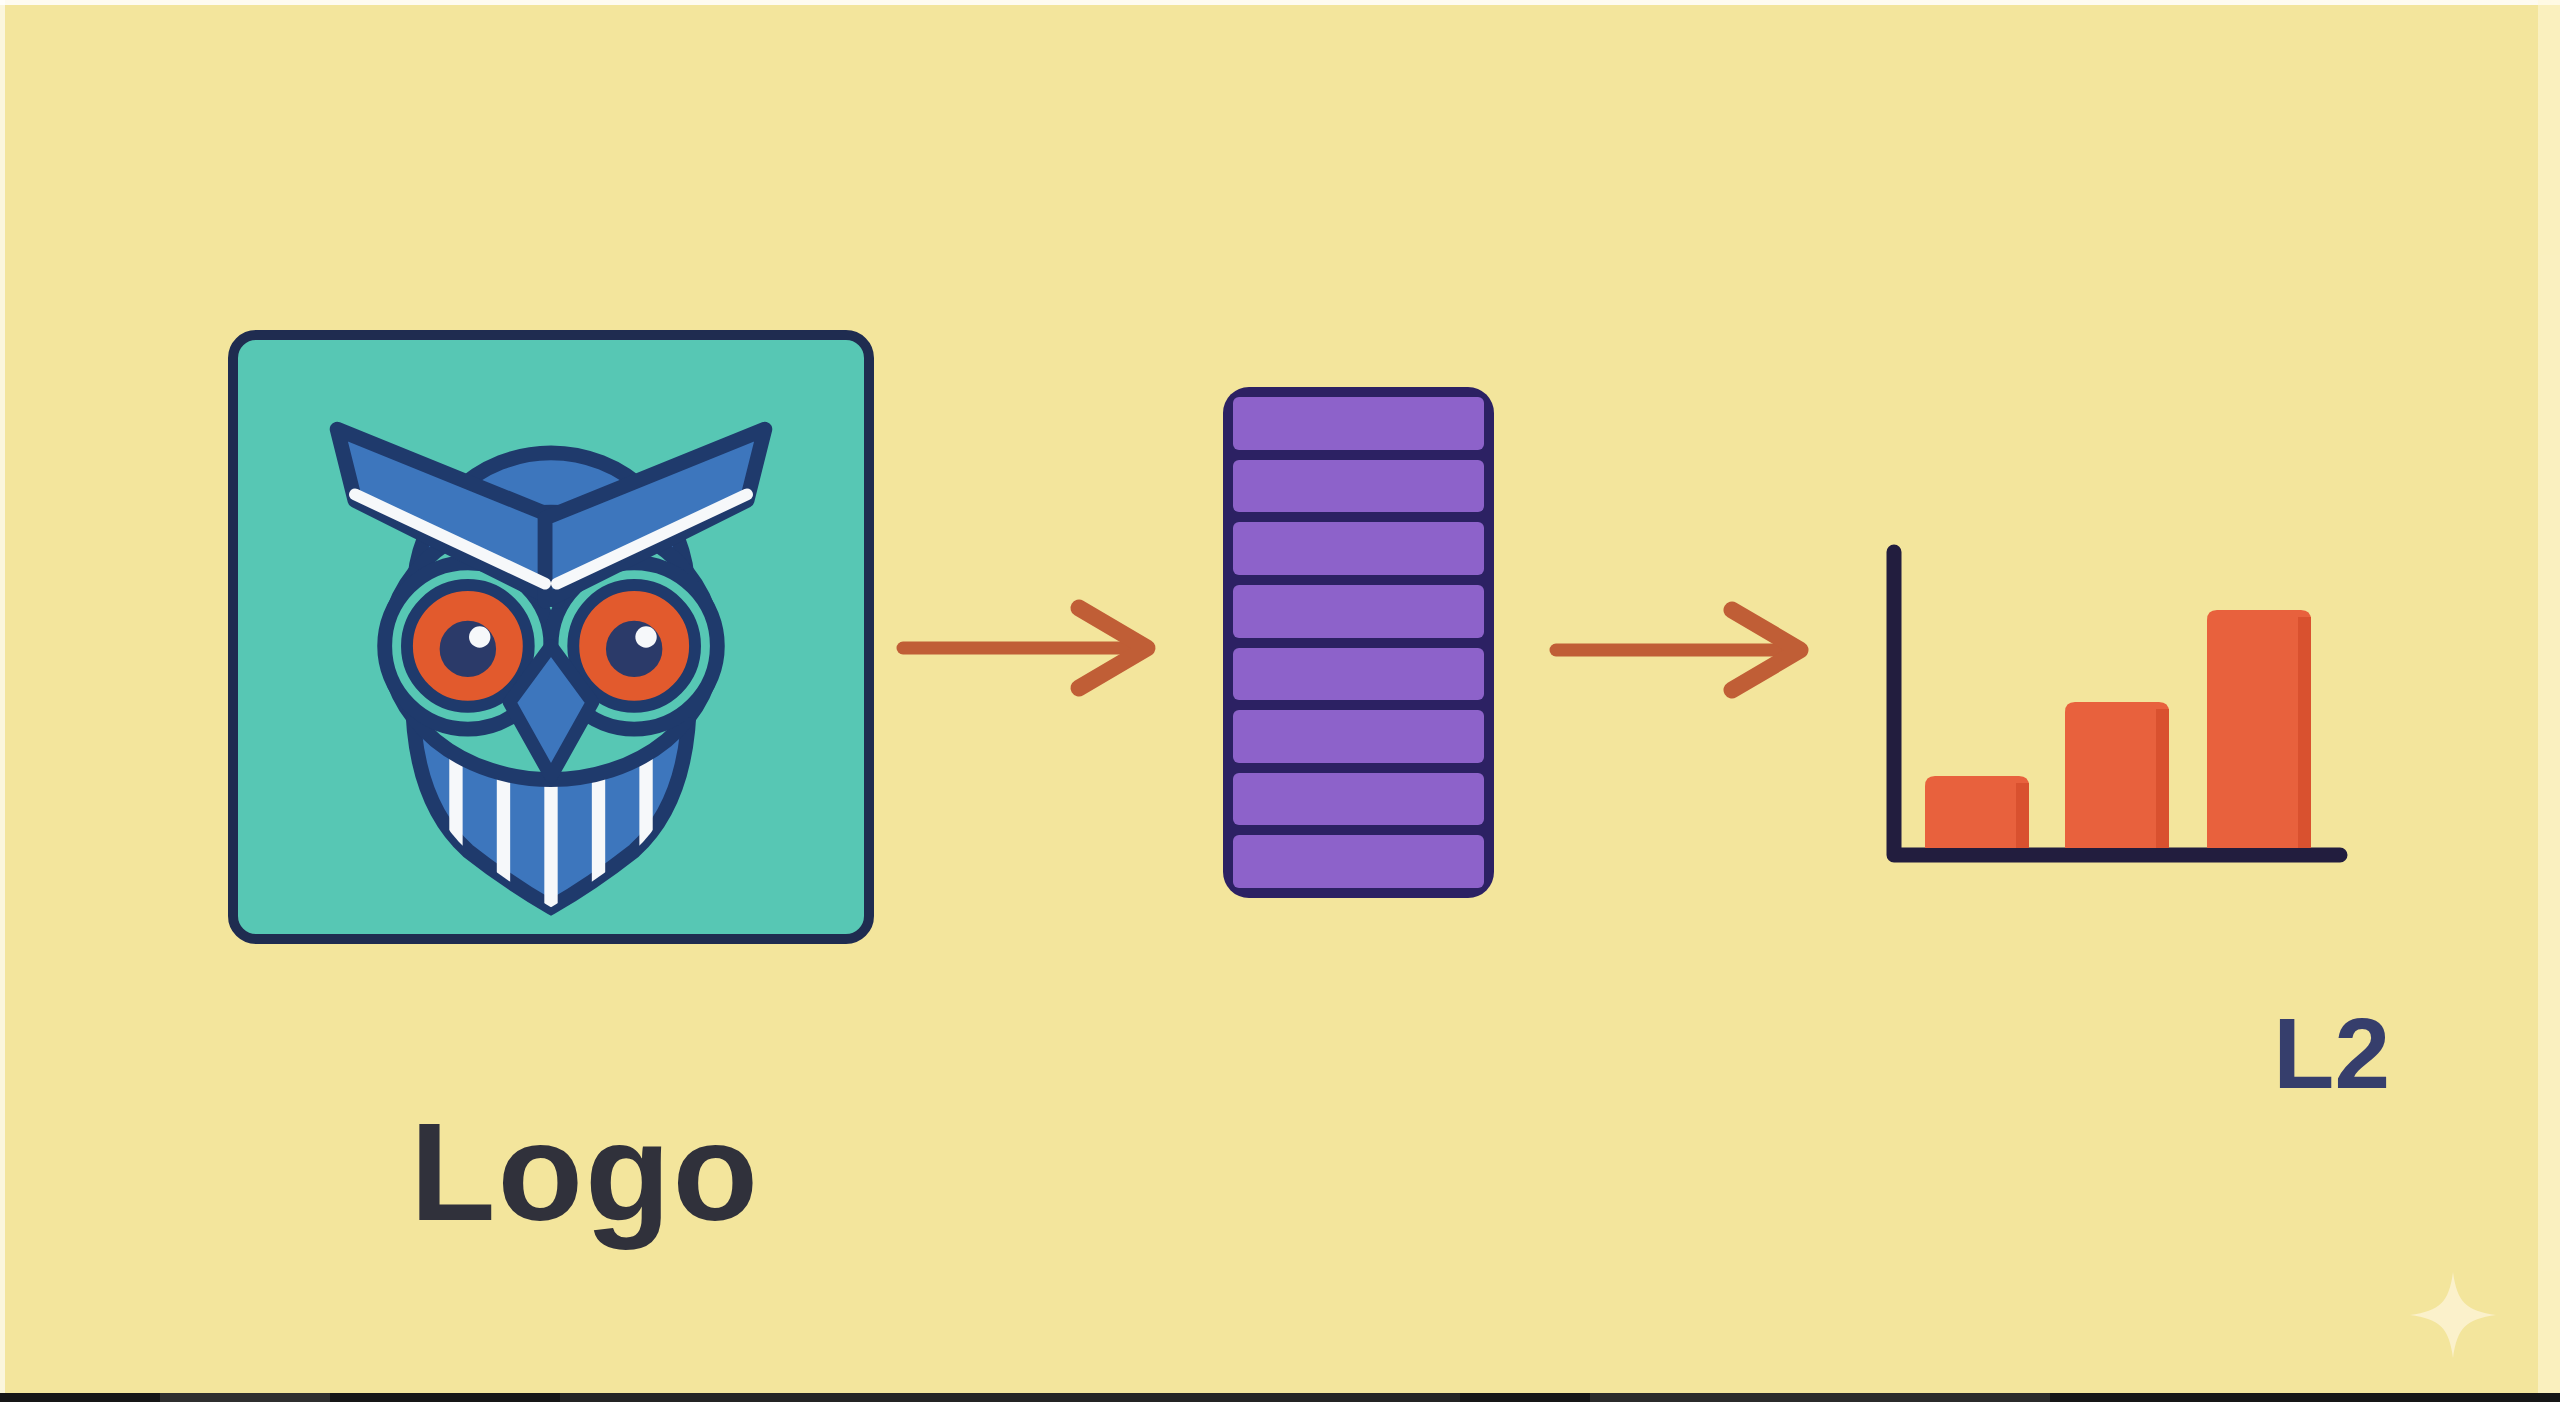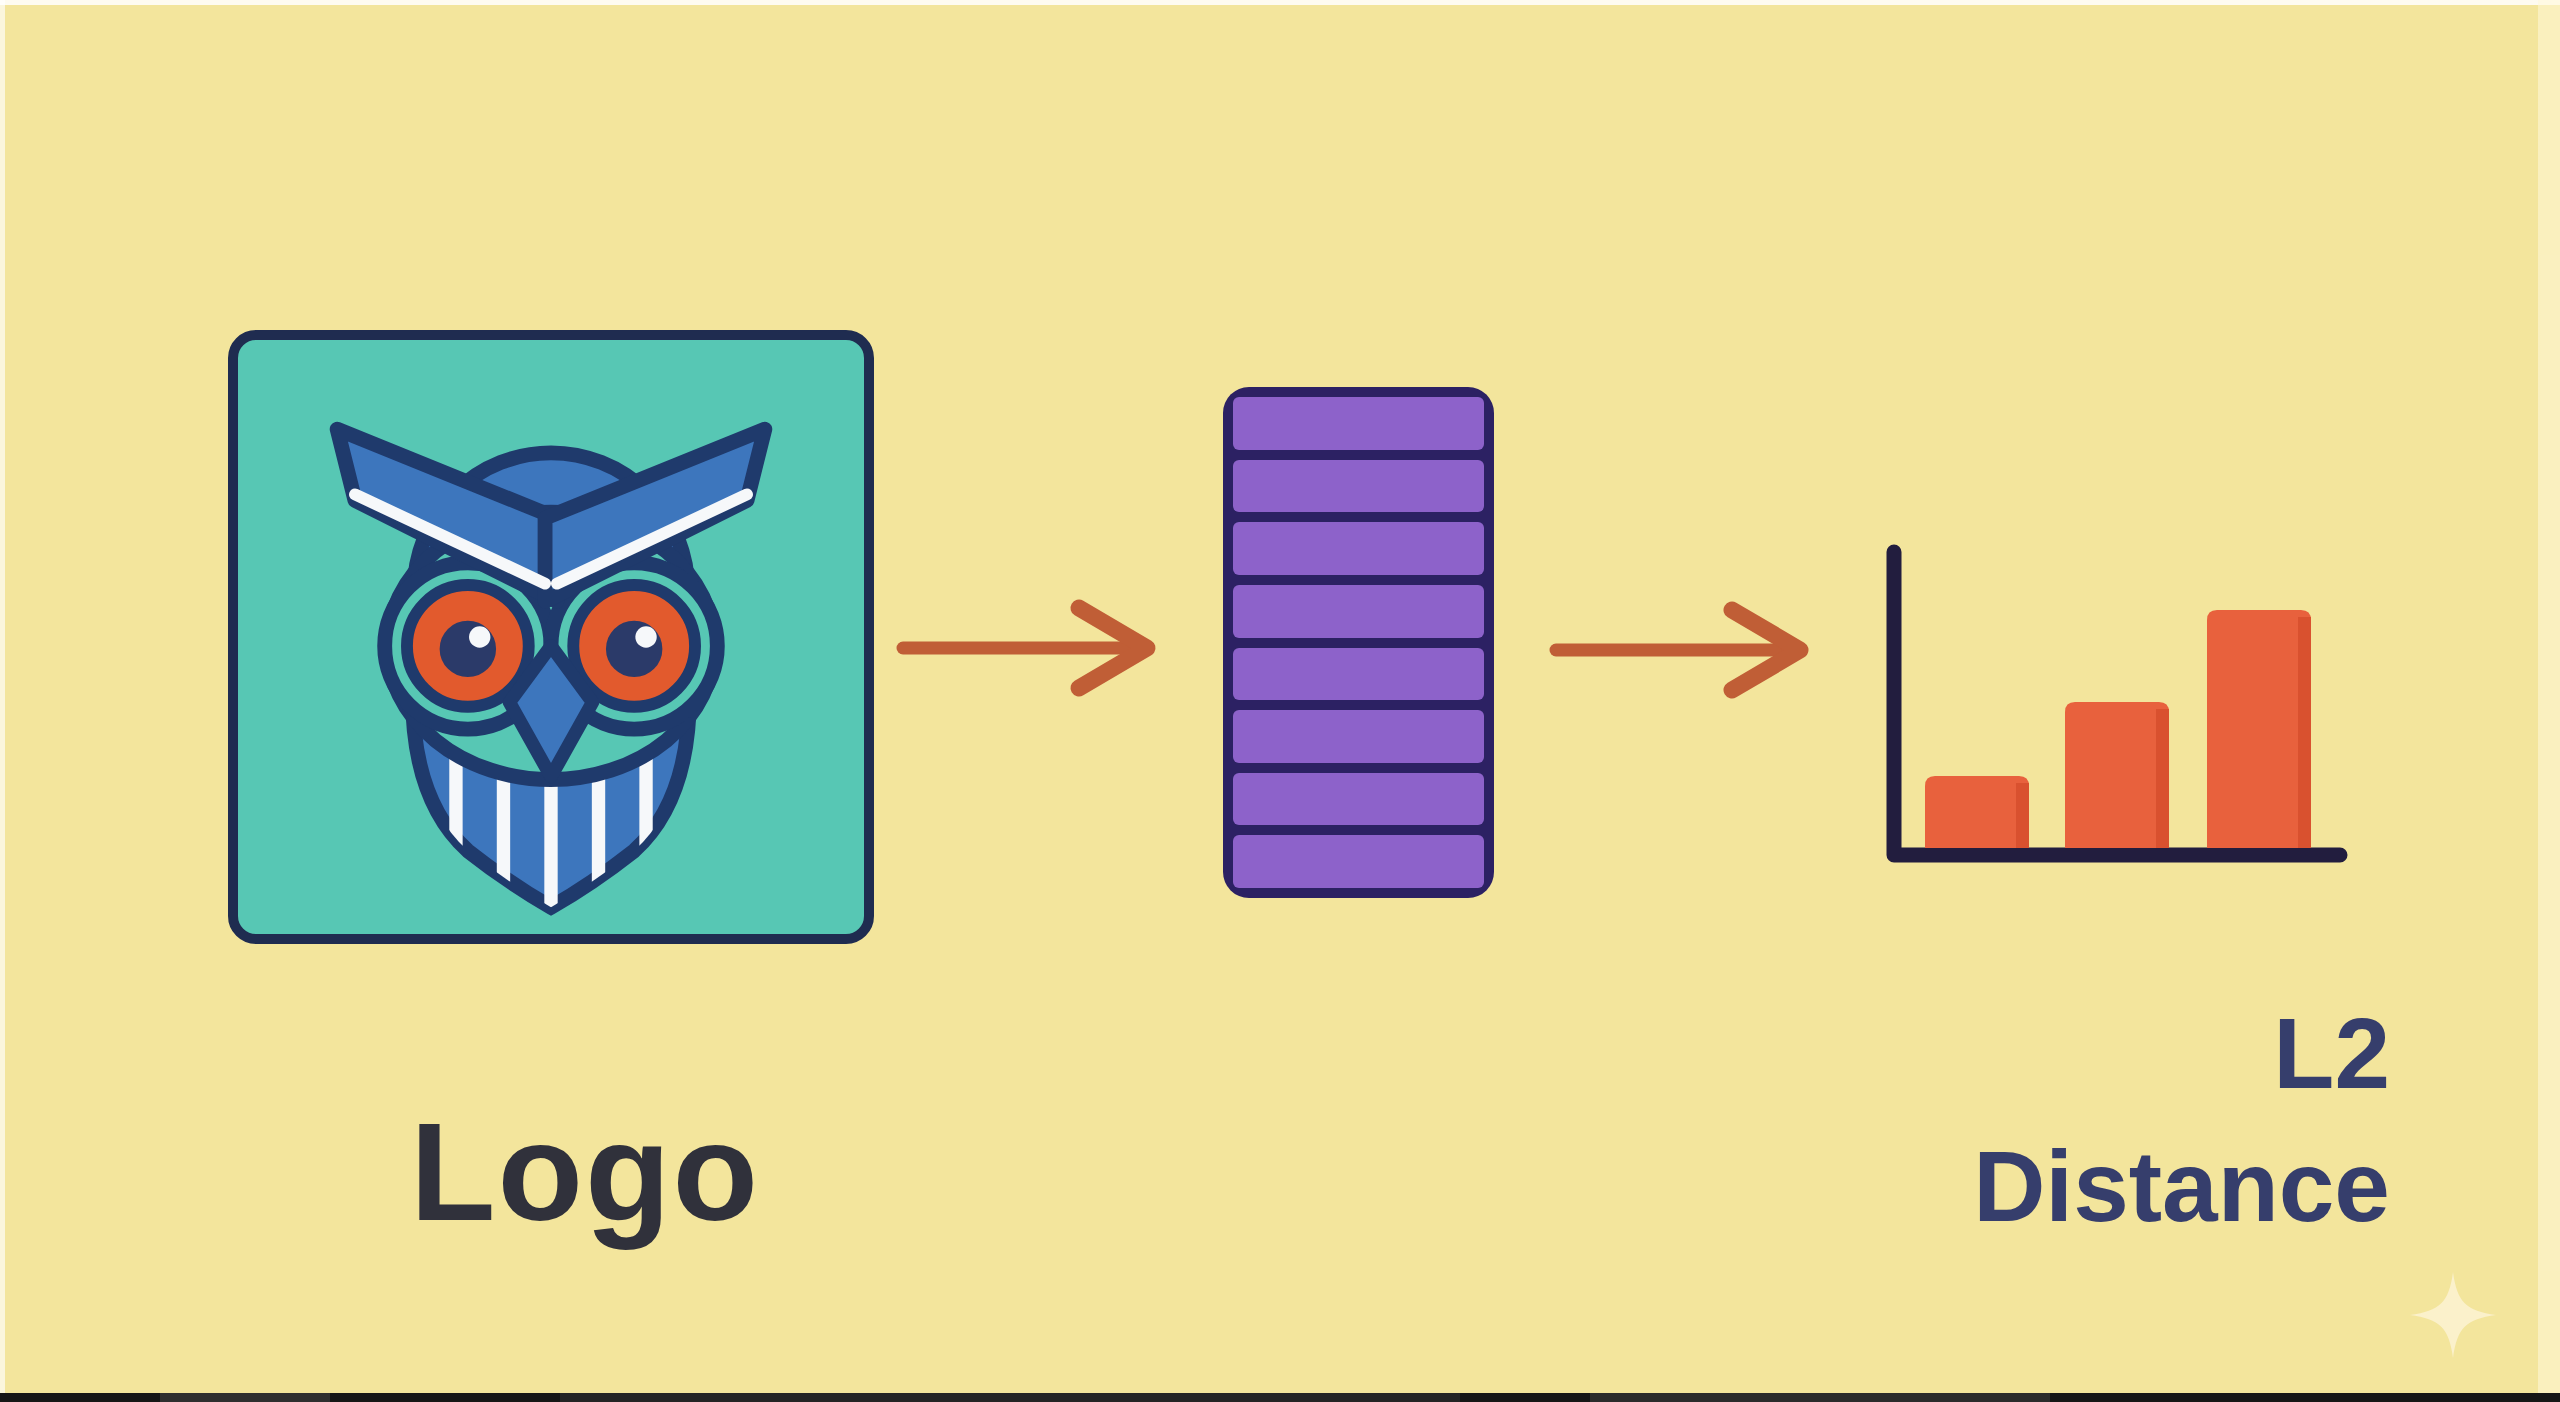--- a/index.html
+++ b/index.html
@@ -124,21 +124,20 @@
         <path d="M339 310 L339 82 Q339 72 349 72 L433 72 Q443 72 443 82 L443 310 Z" fill="#e8613d"></path>
         <rect x="430" y="79" width="13" height="231" fill="#d9512f"></rect>
       </g>
   </svg>
 
   <div class="label logo-label" style="color: rgb(48, 49, 59);">Logo</div>
 
 
   <div class="label l2-label" style="color: rgb(54, 62, 108);">
     <span>L2</span><br>
-    <span>Distance</span>
   </div>
 
   <svg class="sparkle" viewBox="0 0 90 90">
     <path d="M45 2 C49 32 58 41 88 45 C58 49 49 58 45 88 C41 58 32 49 2 45 C32 41 41 32 45 2 Z" fill="#fbf1cb"></path>
   </svg>
 
   <div class="progress">
     <div class="seg s1"></div>
     <div class="seg s2"></div>
     <div class="seg s3"></div>

